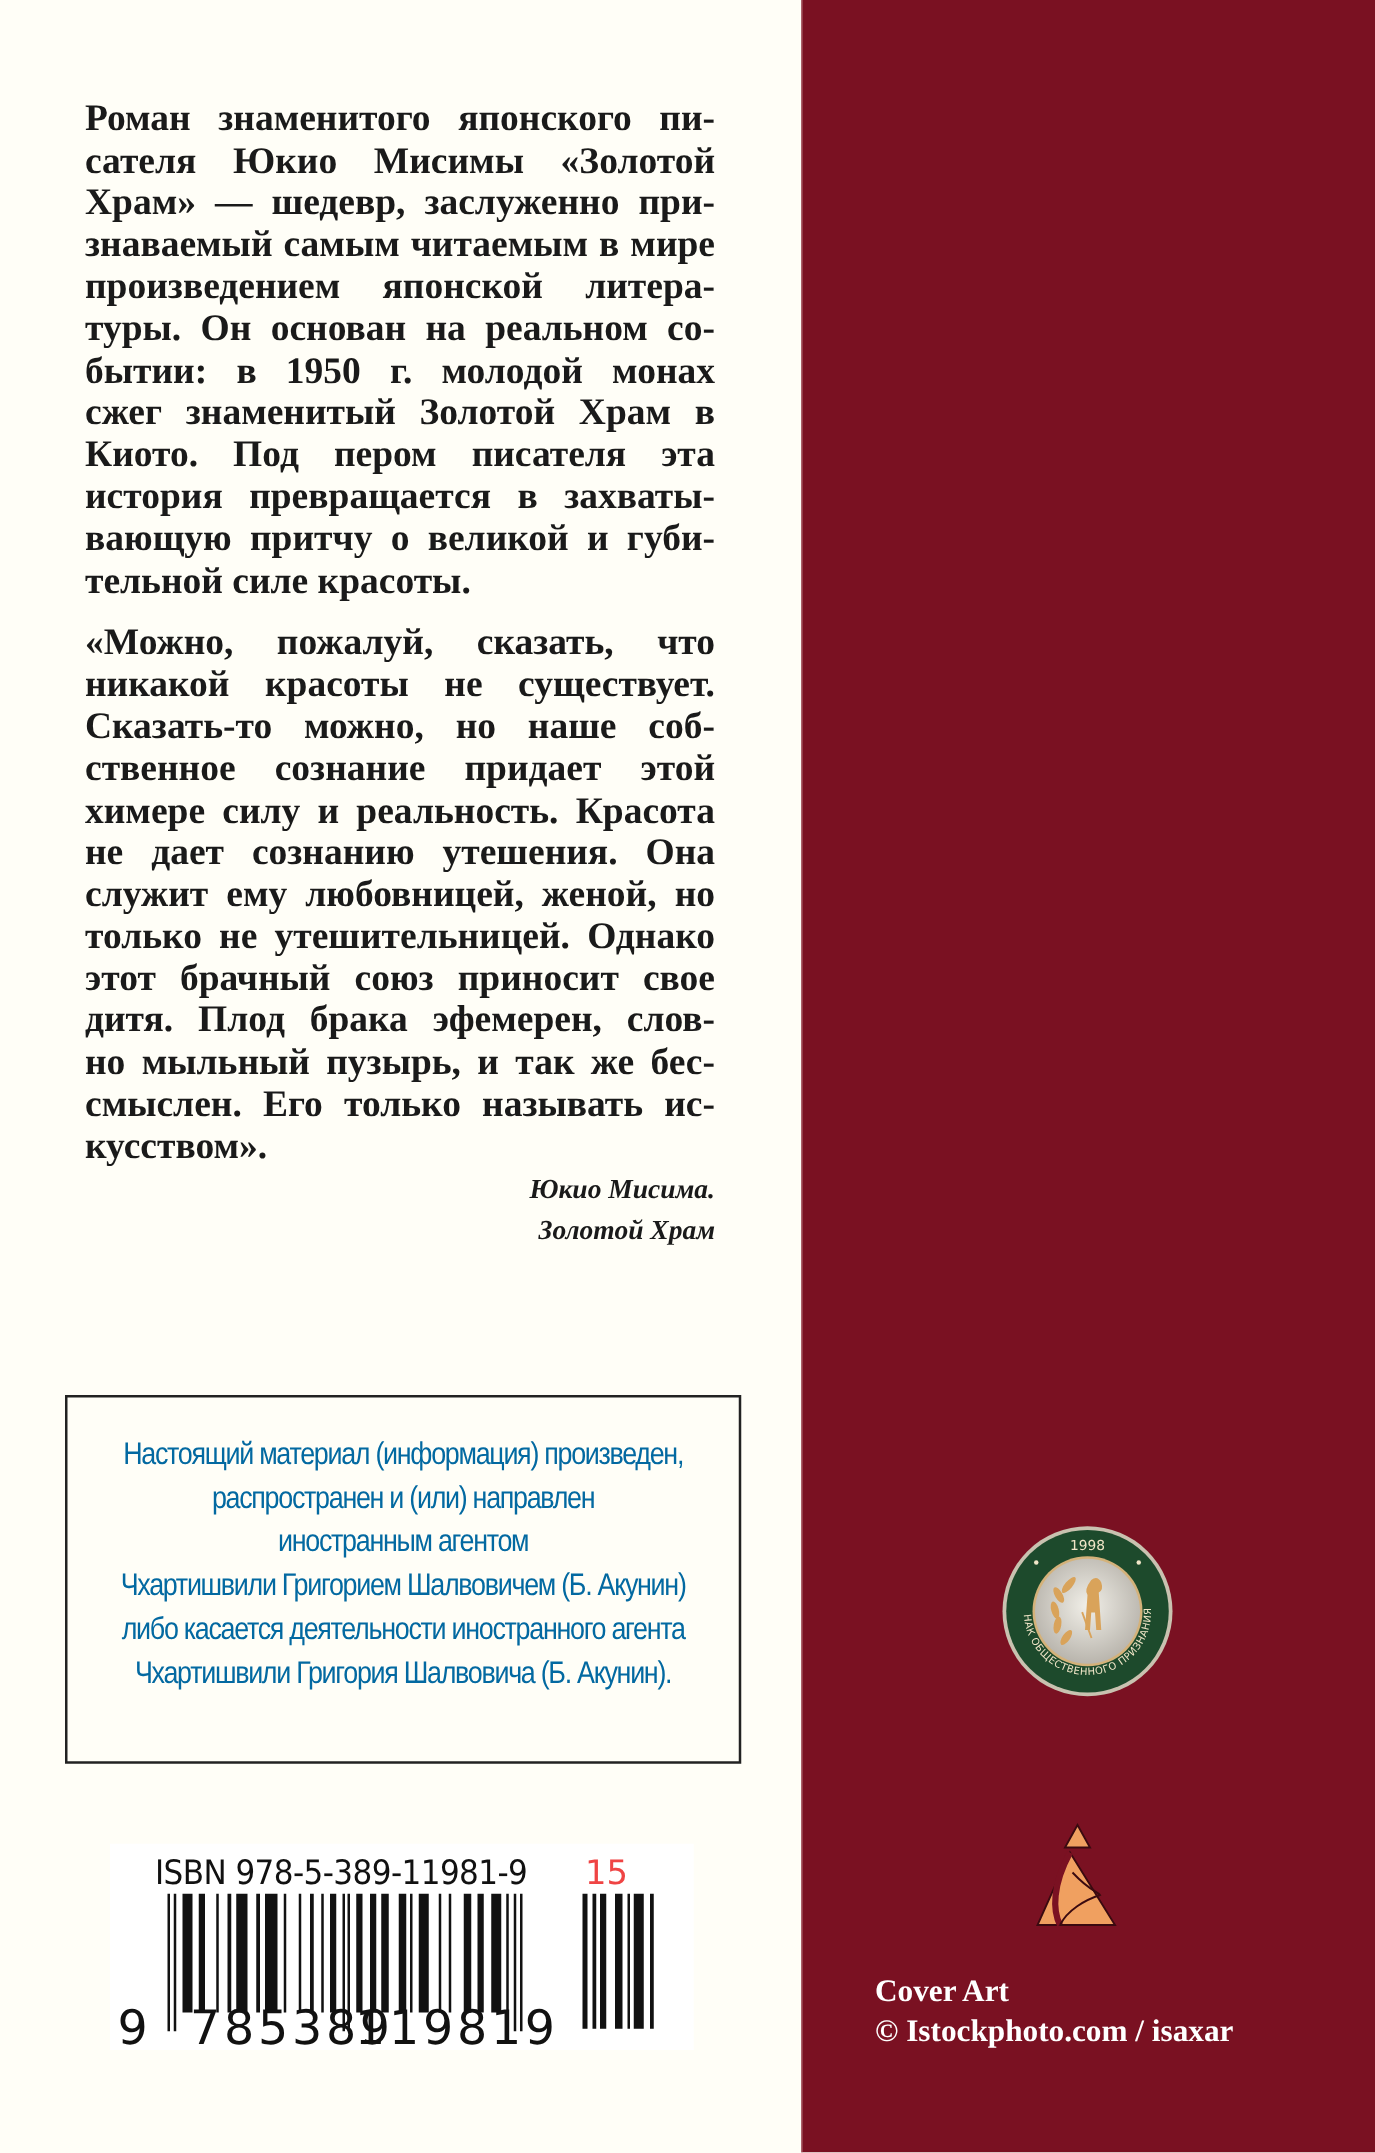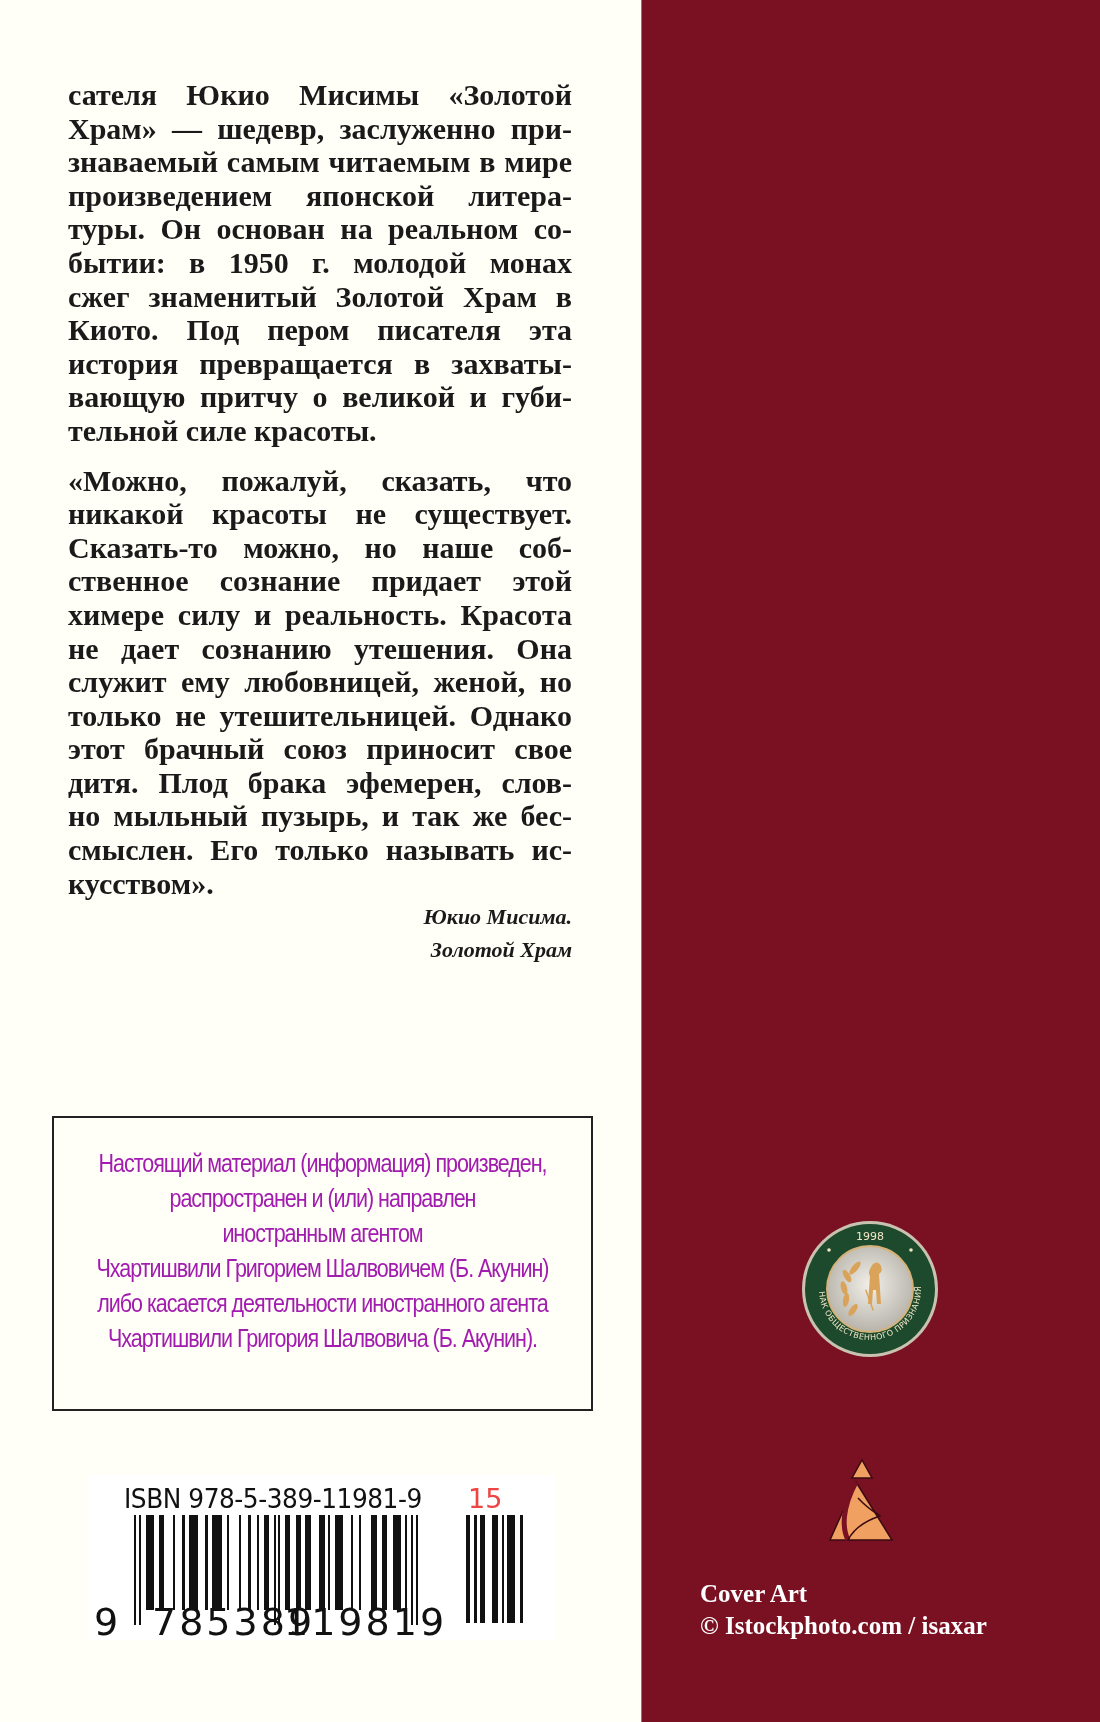--- a/index.html
+++ b/index.html
@@ -7,41 +7,42 @@
   .left { position:absolute; left:0; top:0; width:641px; height:1722px; background:#fffef7; }
   .right { position:absolute; left:641px; top:0; width:459px; height:1722px; background:#7a1122; border-left:1px solid #b06a72; box-sizing:border-box; }
 
   .blurb { position:absolute; left:68px; top:78px; width:504px; font-family:"Liberation Serif", serif; font-weight:bold; font-size:30px; line-height:33.6px; color:#1a1a1a; text-align:justify; }
   .blurb p { margin:0; }
   .blurb .line { display:block; text-align:justify; text-align-last:justify; }
   .blurb .line.last { text-align-last:left; }
   .para2 { margin-top:16px !important; }
   .attrib { text-align:right; font-style:italic; font-weight:bold; font-family:"Liberation Serif", serif; font-size:22px; line-height:33px; }
 
-  .notice { position:absolute; left:52px; top:1116px; width:541px; height:295px; border:2px solid #222; box-sizing:border-box; font-family:"Liberation Sans", sans-serif; font-size:25px; line-height:35px; color:#a21caf; text-align:center; padding-top:28px; letter-spacing:-1.2px; transform-origin:left top; }
+  .notice { position:absolute; left:52px; top:1116px; width:541px; height:295px; border:2px solid #222; box-sizing:border-box; font-family:"Liberation Sans", sans-serif; font-size:25px; line-height:35px; color:#0369a1; text-align:center; padding-top:28px; letter-spacing:-1.2px; transform-origin:left top; }
   .notice .nline { display:block; white-space:nowrap; transform:scaleX(0.86); }
 
   .barcode-box { position:absolute; left:88px; top:1475px; width:467px; height:165px; background:#ffffff; }
   .isbn-top { position:absolute; left:36px; top:8px; font-family:"DejaVu Sans", sans-serif; font-size:27px; color:#111; letter-spacing:-0.5px; transform:scaleX(0.92); transform-origin:left top; white-space:nowrap; }
   .addon-num { position:absolute; left:380px; top:8px; font-family:"DejaVu Sans", sans-serif; font-size:27px; color:#ef4444; }
   .digits { position:absolute; top:125px; font-family:"DejaVu Sans", sans-serif; font-size:38px; color:#111; white-space:nowrap; letter-spacing:3px; }
   .bars { position:absolute; left:0; top:0; }
 
   .medal { position:absolute; left:801px; top:1220px; width:138px; height:138px; }
   .logo { position:absolute; left:828px; top:1458px; width:66px; height:86px; }
 
   .credits { position:absolute; left:700px; top:1578px; width:340px; text-align:left; font-family:"Liberation Serif", serif; font-weight:bold; font-size:25px; line-height:32px; color:#ffffff; }
 </style>
 </head>
 <body>
 
 <div class="left">
 
   <div class="blurb">
     <p>
+      <span class="line">Роман знаменитого японского пи-</span>
       <span class="line">сателя Юкио Мисимы «Золотой</span>
       <span class="line">Храм» — шедевр, заслуженно при-</span>
       <span class="line">знаваемый самым читаемым в мире</span>
       <span class="line">произведением японской литера-</span>
       <span class="line">туры. Он основан на реальном со-</span>
       <span class="line">бытии: в 1950 г. молодой монах</span>
       <span class="line">сжег знаменитый Золотой Храм в</span>
       <span class="line">Киото. Под пером писателя эта</span>
       <span class="line">история превращается в захваты-</span>
       <span class="line">вающую притчу о великой и губи-</span>

